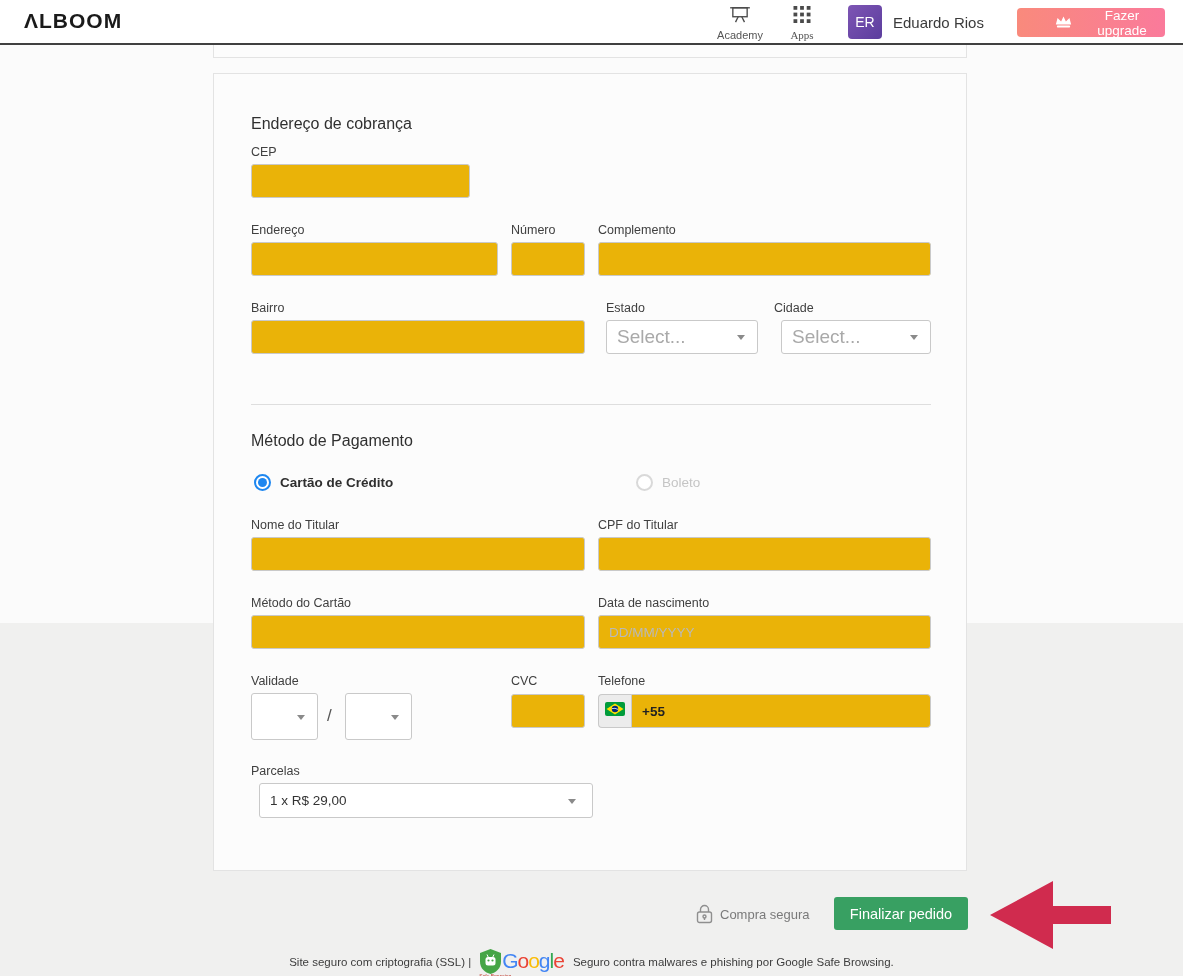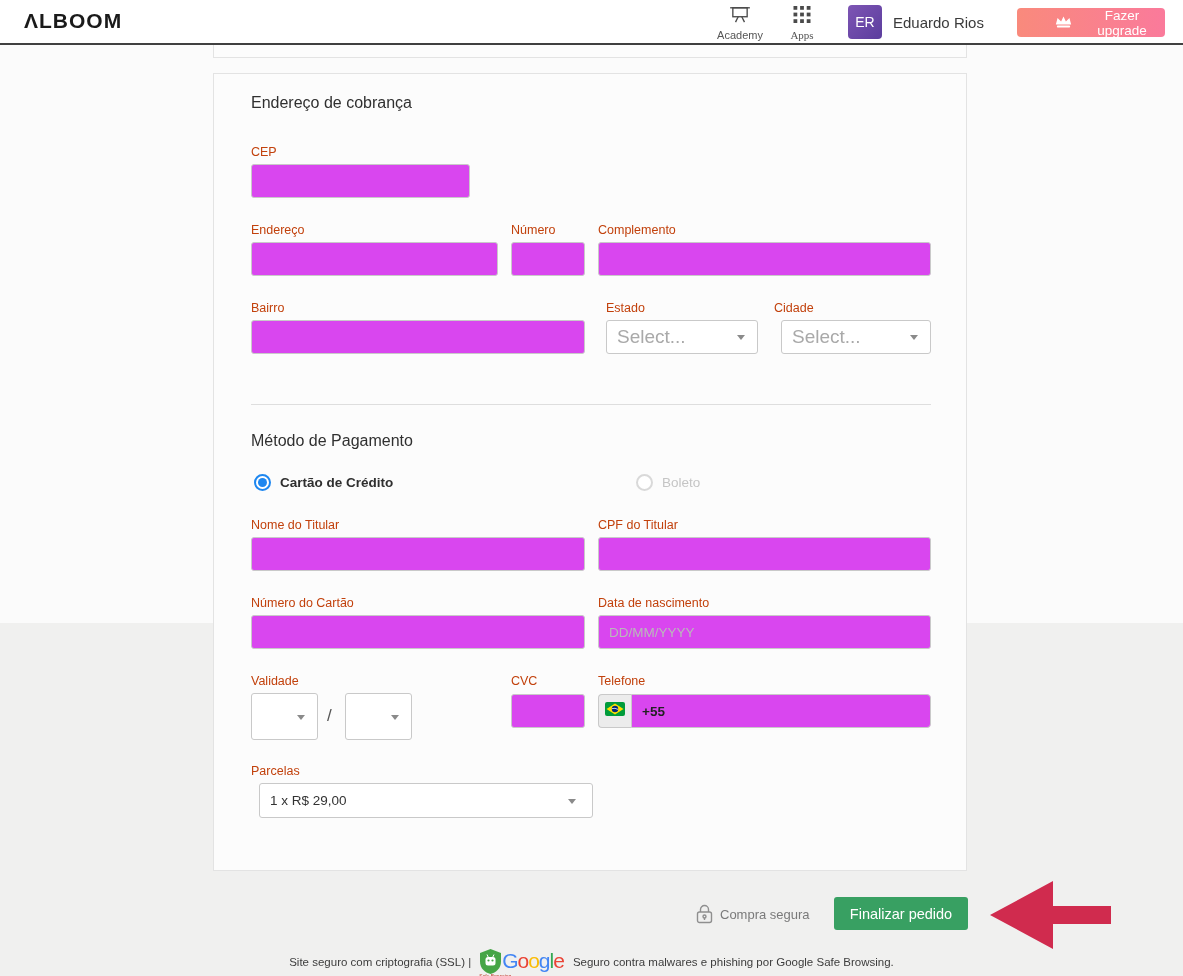--- a/index.html
+++ b/index.html
@@ -16,22 +16,22 @@
   .academy { left:710px; }
   .apps { left:772px;font-family:Liberation Serif, serif; }
   .avatar { position:absolute; left:848px; top:5px; width:34px; height:34px; border-radius:4px; background:linear-gradient(135deg,#7d55b4 0%,#5b3d9d 100%); color:#fff; font-size:14px; font-weight:500; display:flex; align-items:center; justify-content:center; }
   .user-name { position:absolute; left:893px; top:0; height:45px; line-height:45px; font-size:15px; color:#3b3b3b; }
   .upgrade-btn { position:absolute; left:1017px; top:8px; width:148px; height:29px; border:none; border-radius:4px; background:linear-gradient(90deg,#f98a7c 0%,#fa7a9b 100%); color:#fff; font-size:13.5px; font-family:inherit; display:flex; align-items:center; justify-content:center; gap:7px; cursor:pointer;padding-left:38px; }
 
   
   .card-remnant { position:absolute; left:213px; top:45px; width:754px; height:13px; background:#fcfcfc; border:1px solid #e3e3e3; border-top:none; }
   .card { position:absolute; left:213px; top:73px; width:754px; height:798px; background:#fcfcfc; border:1px solid #e3e3e3; }
   .sec-title { position:absolute; font-size:16px; font-weight:500; color:#303030; }
-  .lbl-s { position:absolute; font-size:12.5px; color:#c2410c; }
-  .inp { position:absolute; height:34px; border:1px solid #c9c9c9; border-radius:3px; background:#d946ef; font-family:inherit; font-size:13.5px; color:#333; padding:0 10px; outline:none; }
+  .lbl-s { position:absolute; font-size:12.5px; color:#404040; }
+  .inp { position:absolute; height:34px; border:1px solid #c9c9c9; border-radius:3px; background:#eab308; font-family:inherit; font-size:13.5px; color:#333; padding:0 10px; outline:none; }
   .inp::placeholder { color:#b9b9b9; }
   .sel { position:absolute; height:34px; border:1px solid #c9c9c9; border-radius:3px; background:#fff; display:flex; align-items:center; padding:0 10px; cursor:pointer; }
   .sel .val { font-size:19px; color:#a9a9a9; }
   .sel .val.dark { color:#333; font-size:13.5px; }
   .caret { position:absolute; right:12px; top:50%; margin-top:-2px; width:0; height:0; border-left:4.5px solid transparent; border-right:4.5px solid transparent; border-top:5.5px solid #8a8a8a; }
   .divider { position:absolute; left:37px; width:680px; height:1px; background:#dedede; }
   .radio-row { position:absolute; display:flex; align-items:center; }
   .radio-outer { width:17px; height:17px; border-radius:50%; border:2px solid #1e87f0; display:flex; align-items:center; justify-content:center; background:#fff; cursor:pointer; }
   .radio-outer .dot { width:9px; height:9px; border-radius:50%; background:#1e87f0; }
   .radio-outer.off { border-color:#d9d9d9; }
@@ -104,21 +104,21 @@
         </svg>
       </span>
       <span>Fazer upgrade</span>
     </button>
   </div>
 
   <div class="card-remnant"></div>
 
   <div class="card">
 
-    <div class="sec-title" style="left:37px; top:20px;">Endereço de cobrança</div>
+    <div class="sec-title" style="left:37px; top:41px;">Endereço de cobrança</div>
 
     <div class="lbl-s" style="left:37px; top:71px;">CEP</div>
     <input class="inp" style="left: 37px; top: 90px; width: 219px;">
 
     <div class="lbl-s" style="left:37px; top:149px;">Endereço</div>
     <input class="inp" style="left: 37px; top: 168px; width: 247px;">
 
     <div class="lbl-s" style="left:297px; top:149px;">Número</div>
     <input class="inp" style="left: 297px; top: 168px; width: 74px;">
 
@@ -154,21 +154,21 @@
       <span class="radio-outer off"></span>
       <span class="radio-lbl off">Boleto</span>
     </div>
 
     <div class="lbl-s" style="left:37px; top:444px;">Nome do Titular</div>
     <input class="inp" style="left: 37px; top: 463px; width: 334px;">
 
     <div class="lbl-s" style="left:384px; top:444px;">CPF do Titular</div>
     <input class="inp" style="left: 384px; top: 463px; width: 333px;">
 
-    <div class="lbl-s" style="left:37px; top:522px;">Número do Cartão</div>
+    <div class="lbl-s" style="left:37px; top:522px;">Método do Cartão</div>
     <input class="inp" style="left: 37px; top: 541px; width: 334px;">
 
     <div class="lbl-s" style="left:384px; top:522px;">Data de nascimento</div>
     <input class="inp" style="left: 384px; top: 541px; width: 333px;" placeholder="DD/MM/YYYY">
 
     <div class="lbl-s" style="left:37px; top:600px;">Validade</div>
     <div class="sel" style="left:37px; top:619px; width:67px; height:47px;">
       <span class="caret"></span>
     </div>
     <div class="slash" style="left:113px; top:632px;">/</div>

